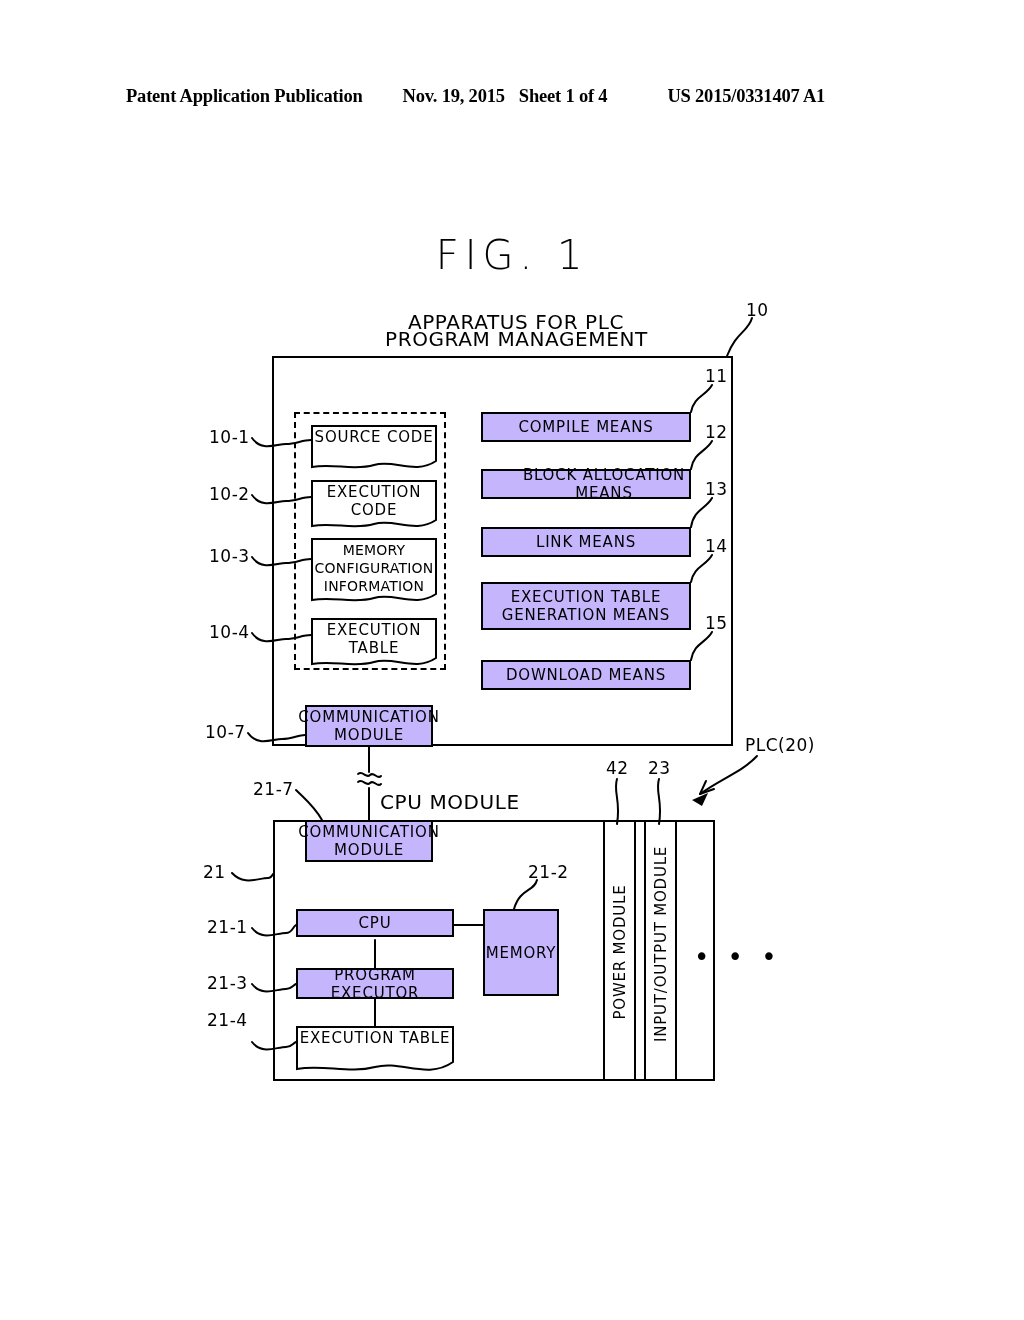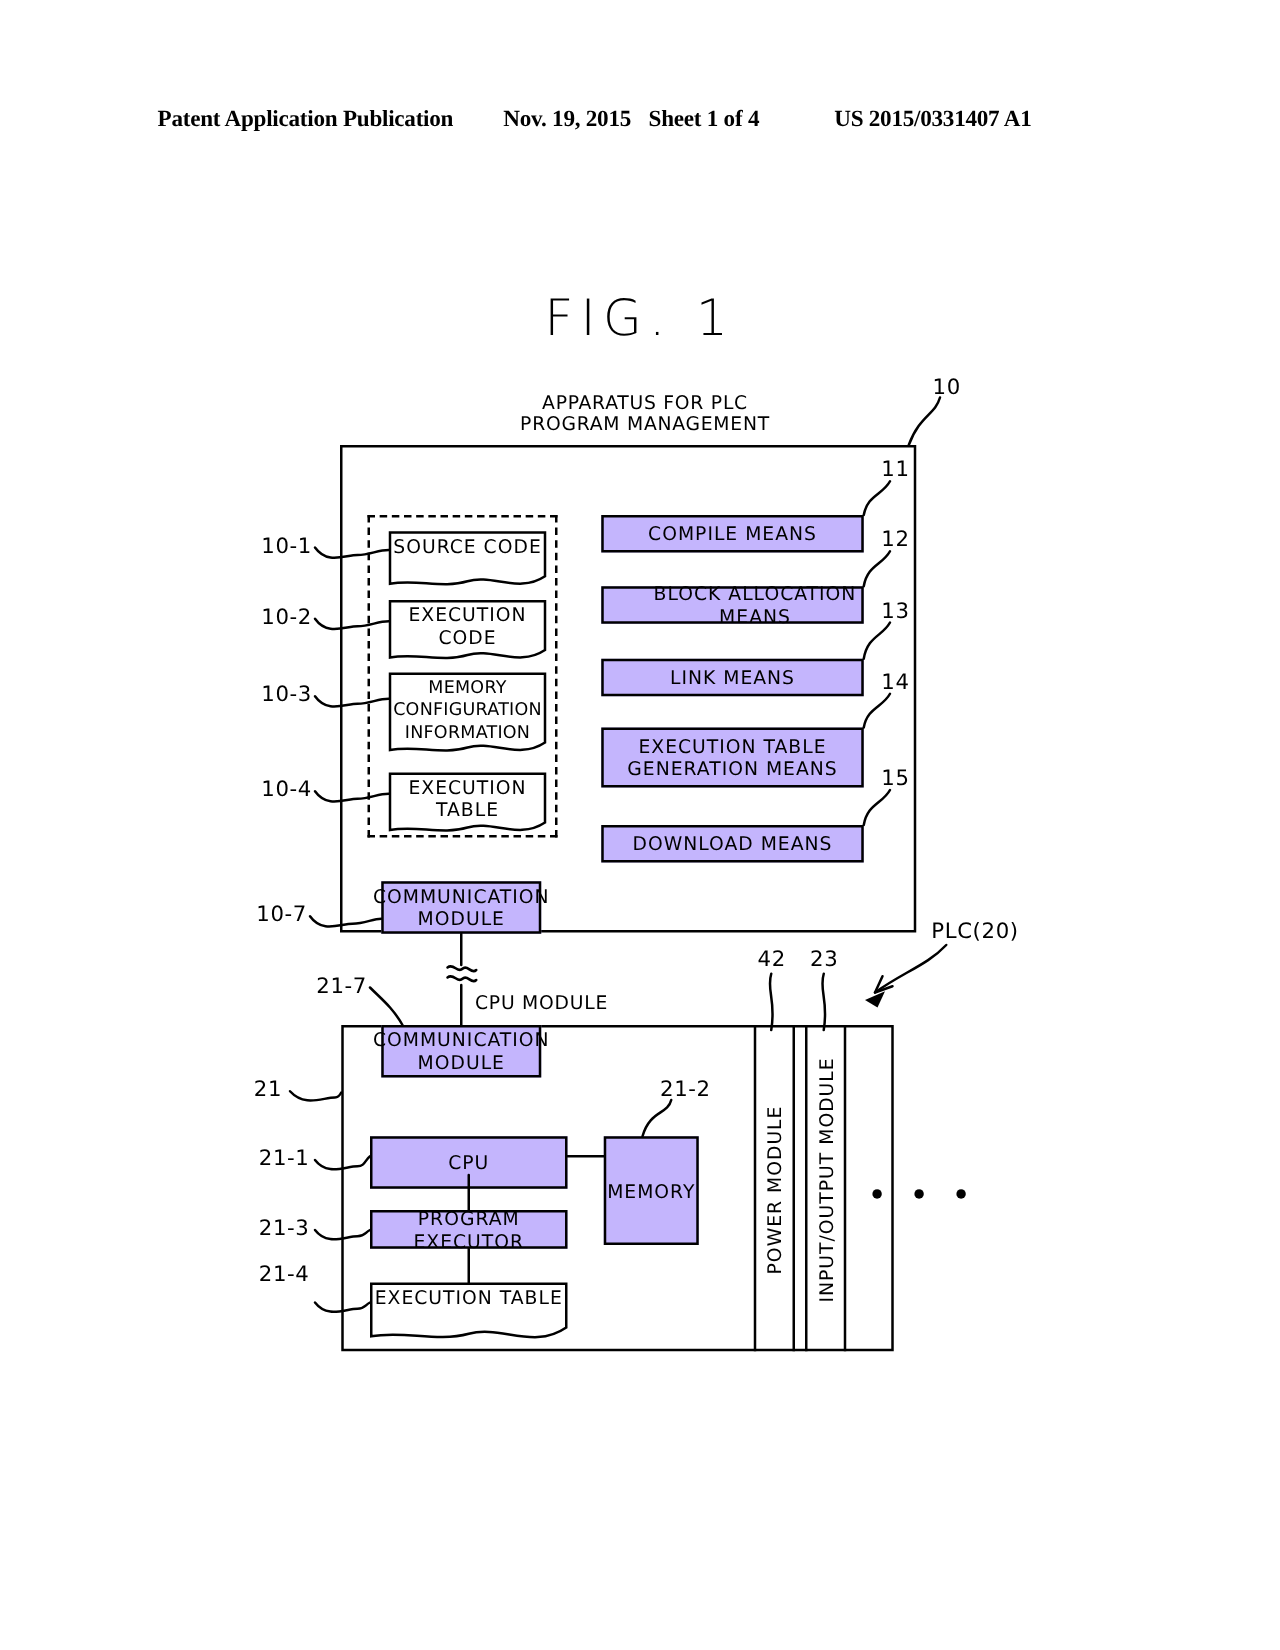--- a/index.html
+++ b/index.html
@@ -40,21 +40,21 @@
     letter-spacing: 6px;
     font-family: "DejaVu Sans", sans-serif;
     font-weight: 300;
   }
 
   
   .dtext {
     position: absolute;
     font-family: "DejaVu Sans", sans-serif;
     font-weight: 400;
-    font-size: 15px;
+    font-size: 20px;
     letter-spacing: 0.6px;
     line-height: 17px;
     white-space: pre;
     color: #000;
   }
   .ctr { text-align: center; }
 
   
   .box {
     position: absolute;
@@ -215,21 +215,21 @@
 
 <div class="outer-box" style="left:273px; top:820px; width:442px; height:261px; border-top-width:2px;"></div>
 
 <div class="box" style="left:305px; top:820px; width:128px; height:42px;">
   <span class="lbl">COMMUNICATION
 MODULE</span>
 </div>
 
 <div class="dtext" style="left:380px; top:794px;">CPU MODULE</div>
 
-<div class="box" style="left:296px; top:909px; width:158px; height:42px;">
+<div class="box" style="left:296px; top:909px; width:158px; height:28px;">
   <span class="lbl">CPU</span>
 </div>
 
 <div class="box" style="left:483px; top:909px; width:76px; height:87px;">
   <span class="lbl">MEMORY</span>
 </div>
 
 <div class="box" style="left:296px; top:968px; width:158px; height:31px;">
   <span class="lbl">PROGRAM EXECUTOR</span>
 </div>

